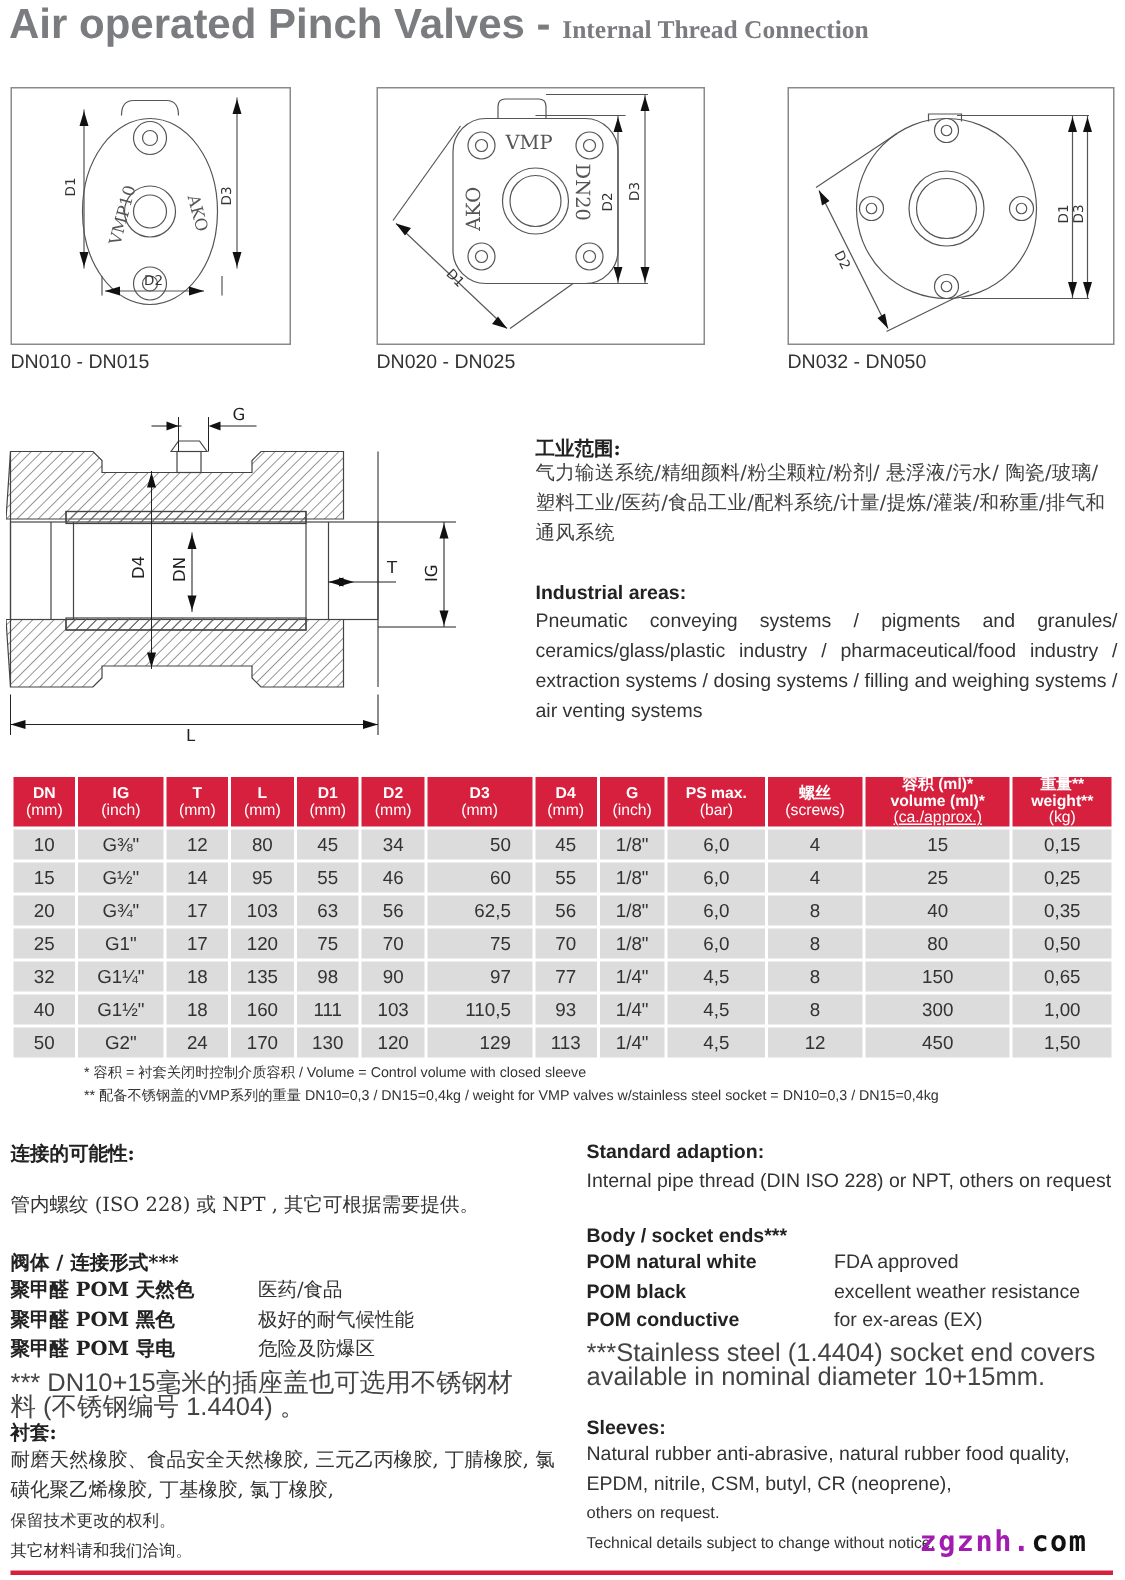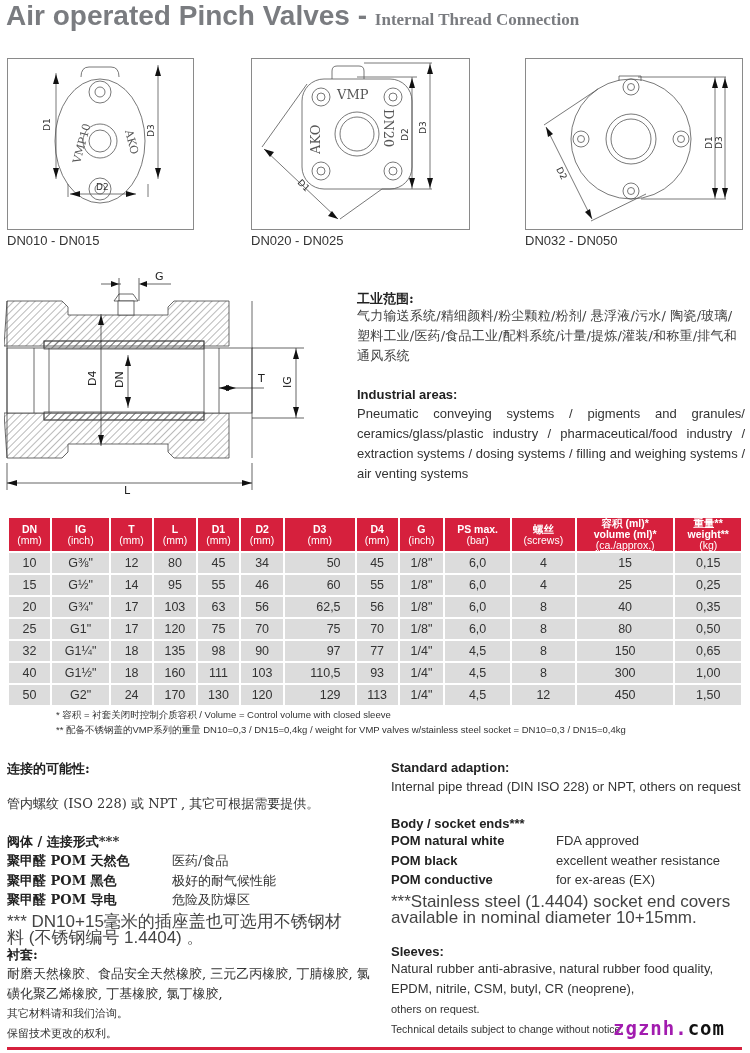--- a/index.html
+++ b/index.html
@@ -384,22 +384,22 @@
       <span class="k">聚甲醛 POM 黑色</span>
       <span class="v">极好的耐气候性能</span>
     </div>
   <div class="row2 cn">
       <span class="k">聚甲醛 POM 导电</span>
       <span class="v">危险及防爆区</span>
     </div>
   <div class="italic-note" style="margin-top:4px; width:340px;">*** DN10+15毫米的插座盖也可选用不锈钢材料 (不锈钢编号 1.4404) 。</div>
   <div class="h-bold cn" style="">衬套:</div>
   <div class="p cn" style="line-height:20px; width:365px;">耐磨天然橡胶、食品安全天然橡胶, 三元乙丙橡胶, 丁腈橡胶, 氯磺化聚乙烯橡胶, 丁基橡胶, 氯丁橡胶,</div>
+  <div class="small cn">保留技术更改的权利。</div>
   <div class="small cn">其它材料请和我们洽询。</div>
-  <div class="small cn">保留技术更改的权利。</div>
 </div>
 
 <div class="col-right" style="top:760px;">
   <div class="h-bold">Standard adaption:</div>
   <div class="p" style="margin-top:2px;">Internal pipe thread (DIN ISO 228) or NPT, others on request</div>
   <div class="h-bold" style="margin-top:20px;">Body / socket ends***</div>
   <div class="row2">
       <span class="k">POM natural white</span>
       <span class="v">FDA approved</span>
     </div>

